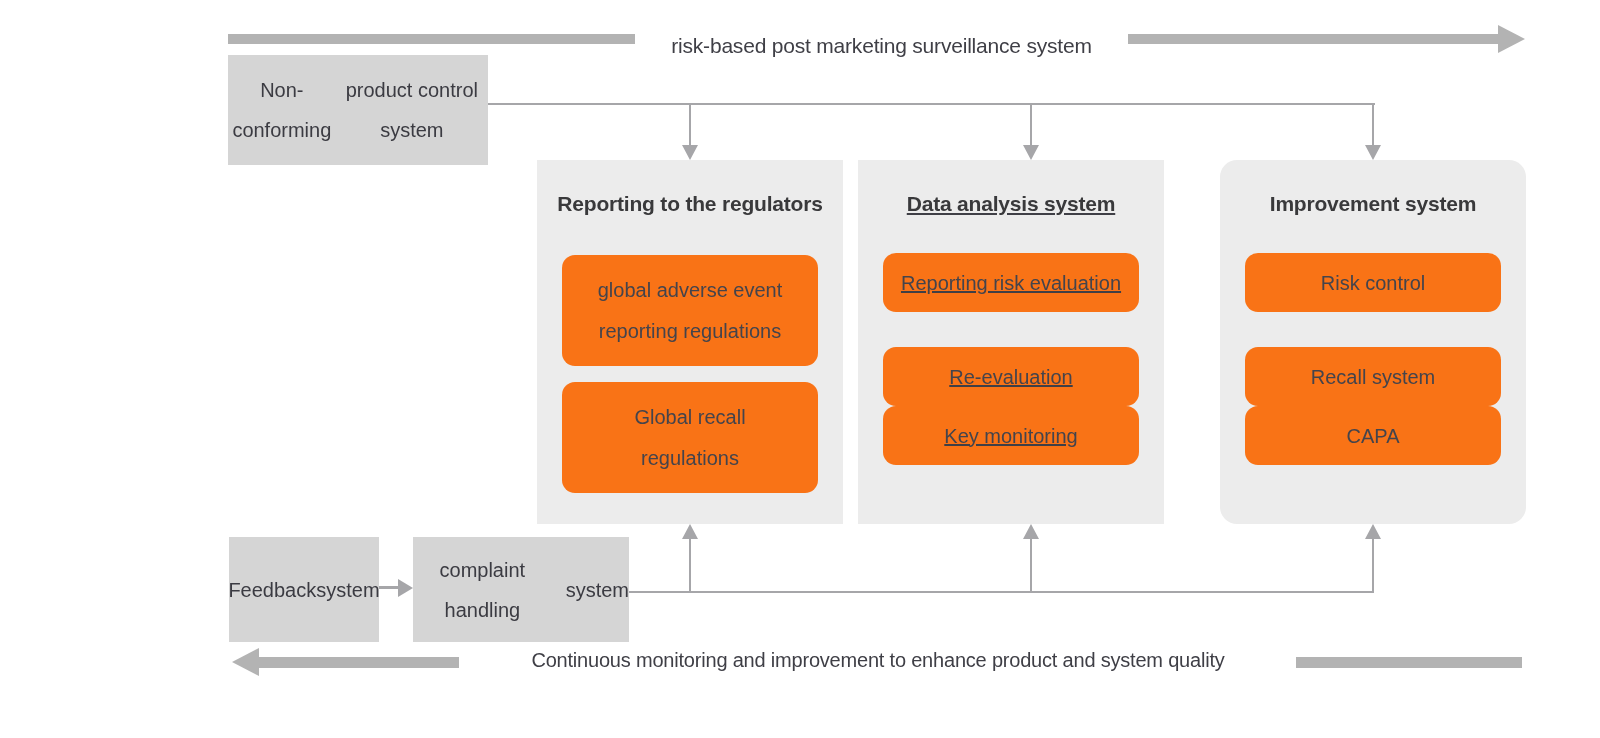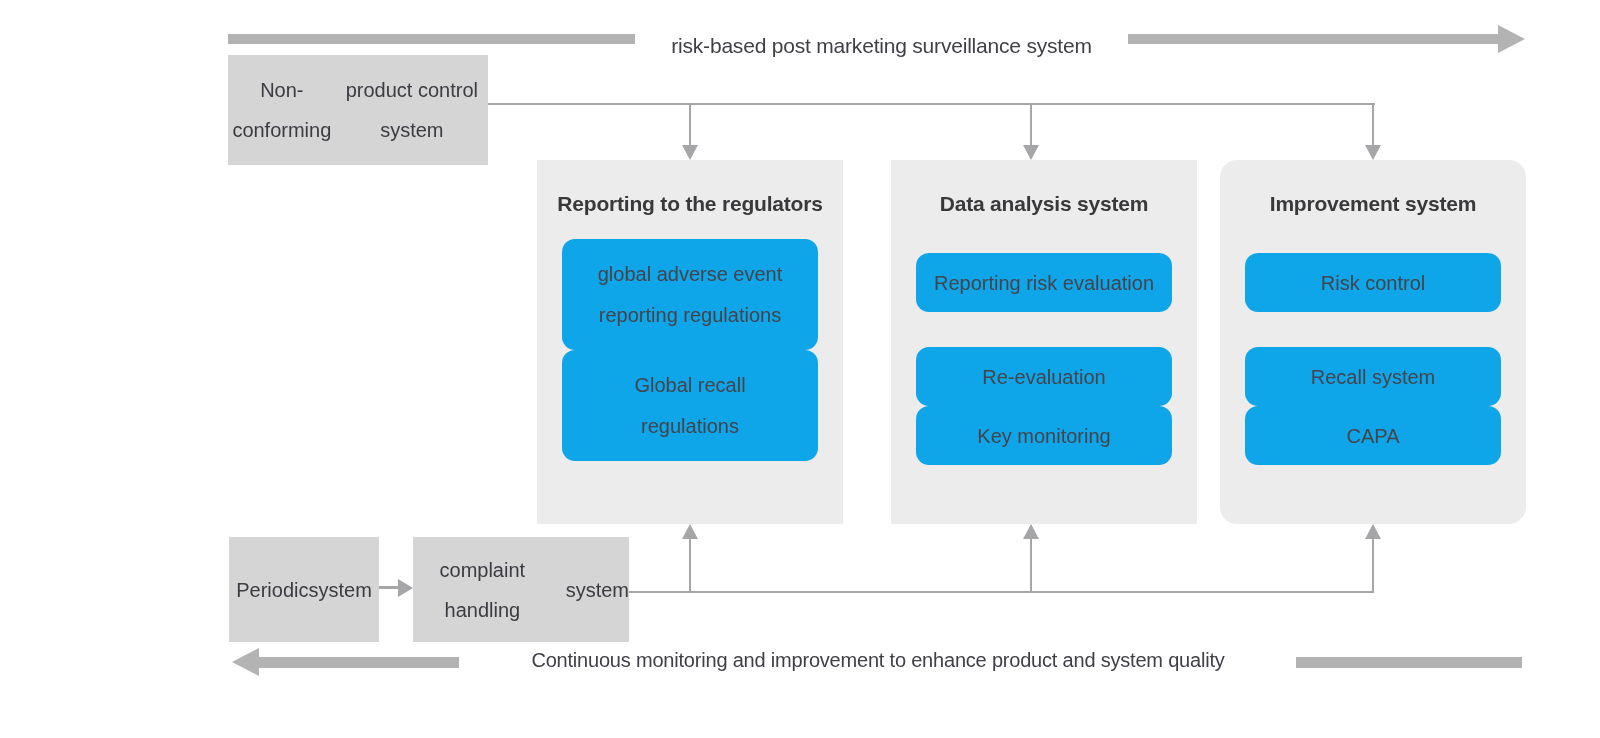--- a/index.html
+++ b/index.html
@@ -114,35 +114,35 @@
   
   .panel {
     position: absolute;
     top: 160px;
     width: 306px;
     height: 364px;
     background: #ececec;
     display: flex;
     flex-direction: column;
   }
-  .panel-1 { left: 537px; }
-  .panel-2 { left: 891px; }
+  .panel-1 { left: 537px; gap: 16px; }
+  .panel-2 { left: 858px; text-decoration: underline; }
   .panel-3 { left: 1220px; border-radius: 17px; }
   .panel-title {
     margin-top: 30px;
     height: 28px;
     line-height: 28px;
     text-align: center;
     font-size: 21px;
     font-weight: 700;
     color: #39393b;
     letter-spacing: -0.2px;
   }
   .item {
-    background: #0ea5e9;
+    background: #f97316;
     border-radius: 13px;
     margin-left: 25px;
     margin-right: 25px;
     display: flex;
     flex-direction: column;
     align-items: center;
     justify-content: center;
     text-align: center;
     font-size: 20px;
     color: #44444c;
@@ -213,21 +213,21 @@
     </div>
     <div class="item short">
       <div>Recall system</div>
     </div>
     <div class="item short">
       <div>CAPA</div>
     </div>
   </div>
 
   <div class="gray-box box-feedback">
-    <div>Periodic</div>
+    <div>Feedback</div>
     <div>system</div>
   </div>
 
   <div class="line conn-mid"></div>
   <div class="head head-right-small"></div>
 
   <div class="gray-box box-complaint">
     <div>complaint handling</div>
     <div>system</div>
   </div>

